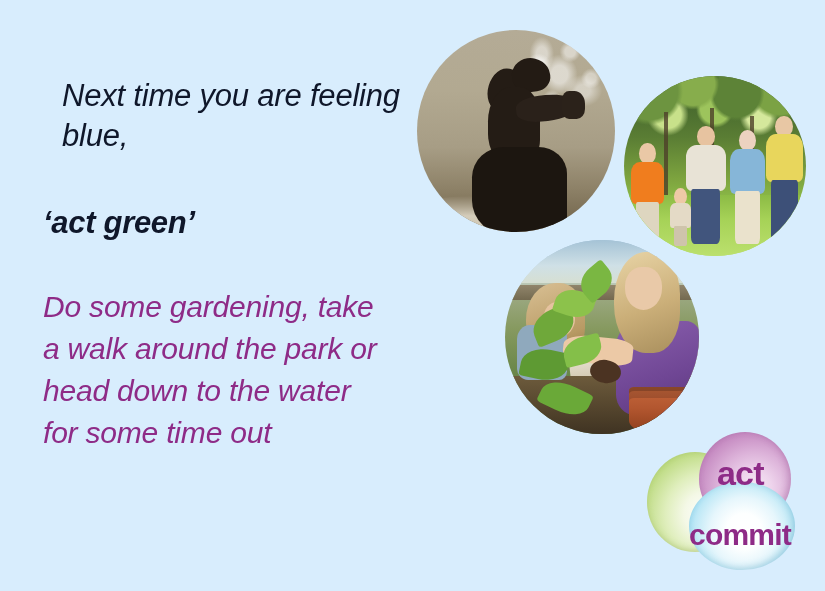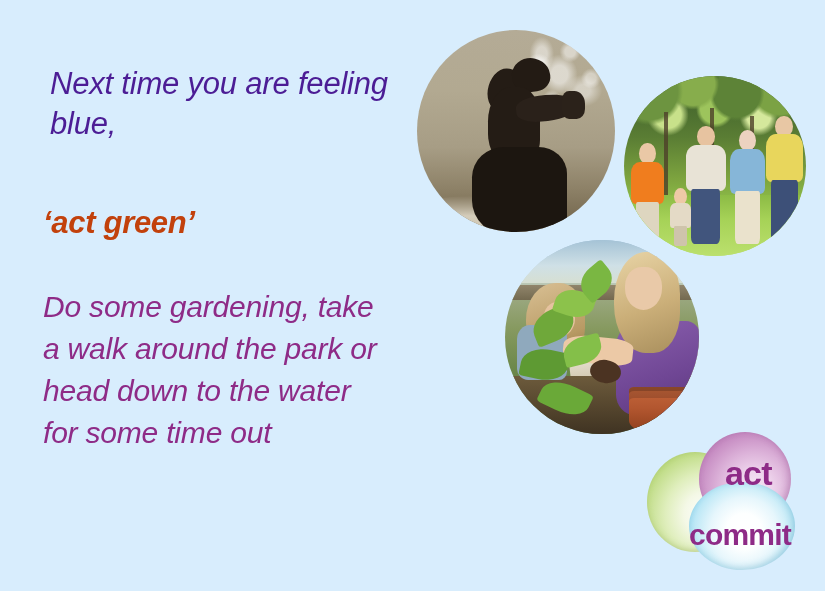--- a/index.html
+++ b/index.html
@@ -24,34 +24,34 @@
 
   
   .copy-block {
     position: absolute;
     left: 40px;
     top: 60px;
     width: 400px;
   }
 
   .headline {
-    color: #4c1d95;
+    color: #0f172a;
     font-family: "Liberation Sans", sans-serif;
     font-style: italic;
     font-weight: 400;
     font-size: 31px;
     line-height: 40px;
     letter-spacing: -0.2px;
-    margin: 4px;
+    margin: 16px;
     padding-left: 6px;
     white-space: pre-line;
   }
 
   .tagline {
-    color: #c2410c;
+    color: #0f172a;
     font-family: "Liberation Sans", sans-serif;
     font-style: italic;
     font-weight: 700;
     font-size: 31px;
     line-height: 40px;
     letter-spacing: -0.3px;
     margin: 0;
     padding-left: 3px;
     position: absolute;
     top: 143px;
@@ -370,21 +370,21 @@
   .logo-word {
     position: absolute;
     color: #8e2b87;
     font-family: "Liberation Sans", sans-serif;
     font-weight: 700;
     letter-spacing: -0.8px;
     white-space: nowrap;
     line-height: 1;
   }
   #logo-word-act {
-    left: 80px;
+    left: 72px;
     top: 26px;
     font-size: 34px;
   }
   #logo-word-belong {
     left: 10px;
     top: 56px;
     font-size: 33px;
   }
   #logo-word-commit {
     left: 44px;

